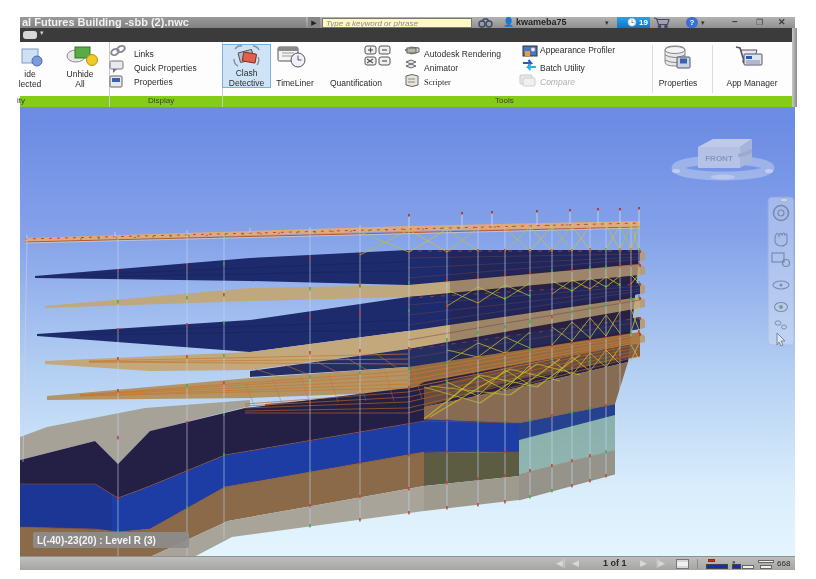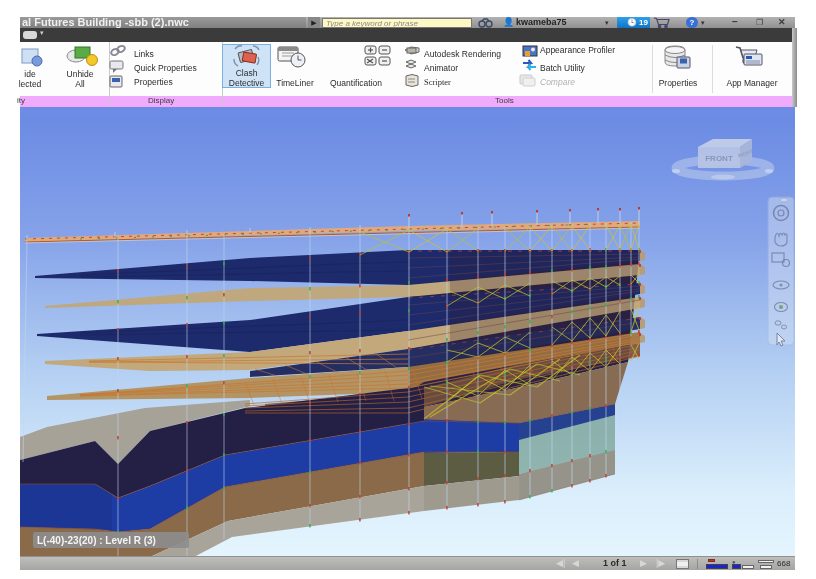--- a/index.html
+++ b/index.html
@@ -1,20 +1,20 @@
 <!DOCTYPE html>
 <html><head><meta charset="utf-8"><style>
 * { margin:0; padding:0; box-sizing:border-box; }
 body { width:816px; height:579px; background:#ffffff; font-family:"Liberation Sans", sans-serif; position:relative; overflow:hidden; }
 #win { position:absolute; left:20px; top:17px; width:775px; height:553px; }
 #titlebar { position:absolute; left:0; top:0; width:775px; height:11px; background:linear-gradient(#b2b2b2,#909090); }
 #titletxt { position:absolute; left:0px; top:0px; width:286px; height:11px; background:linear-gradient(#9a9a9a,#808080); color:#f0f0f0; font-size:11px; font-weight:bold; line-height:11px; padding-left:2px; white-space:nowrap; overflow:hidden; }
 #tabrow { position:absolute; left:0; top:11px; width:775px; height:14px; background:#3b3b3b; }
 #ribbon { position:absolute; left:0; top:25px; width:772px; height:54px; background:#fdfdfd; }
-#labelrow { position:absolute; left:0; top:79px; width:772px; height:11px; background:#f0abfc; color:#3c3c3c; font-size:8px; }
+#labelrow { position:absolute; left:0; top:79px; width:772px; height:11px; background:#84cc16; color:#3c3c3c; font-size:8px; }
 .vsep { position:absolute; top:25px; height:65px; width:1px; background:#c9c9c9; }
 .vsep2 { position:absolute; top:28px; height:48px; width:1px; background:#dcdcdc; }
 .btxt { position:absolute; font-size:8.5px; color:#2b2b2b; text-align:center; line-height:9.5px; }
 .rowtxt { position:absolute; font-size:8.5px; color:#2b2b2b; white-space:nowrap; }
 svg text { font-family:"Liberation Sans", sans-serif; }
 </style></head><body>
 <div id="win">
  <div id="titlebar"></div>
  <div id="titletxt">al Futures Building -sbb (2).nwc</div>
  <div style="position:absolute;left:288px;top:0px;width:12px;height:11px;background:#888;color:#222;font-size:7px;text-align:center;line-height:11px;">▶</div>

